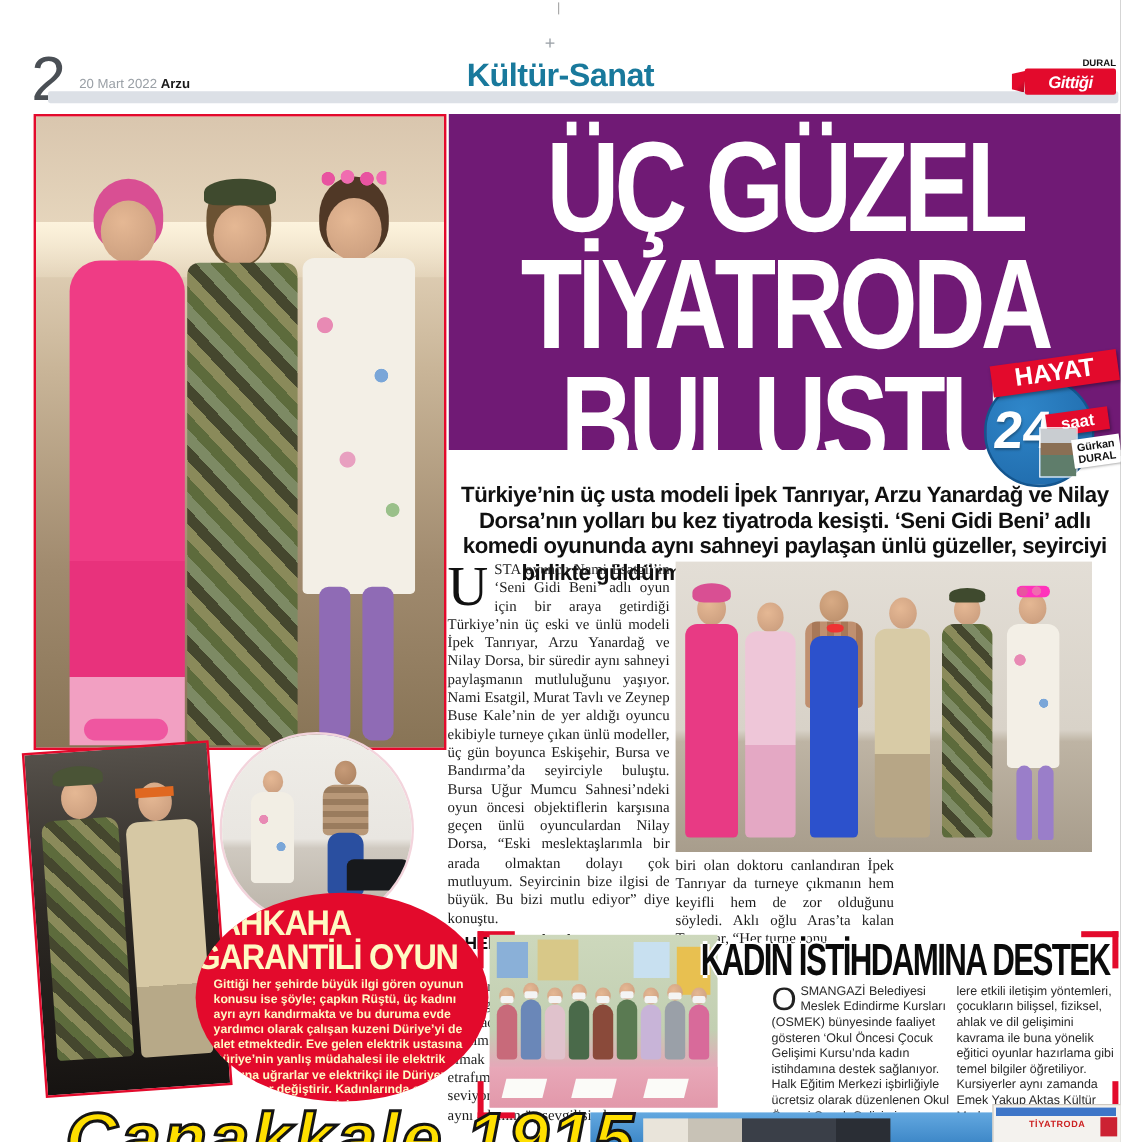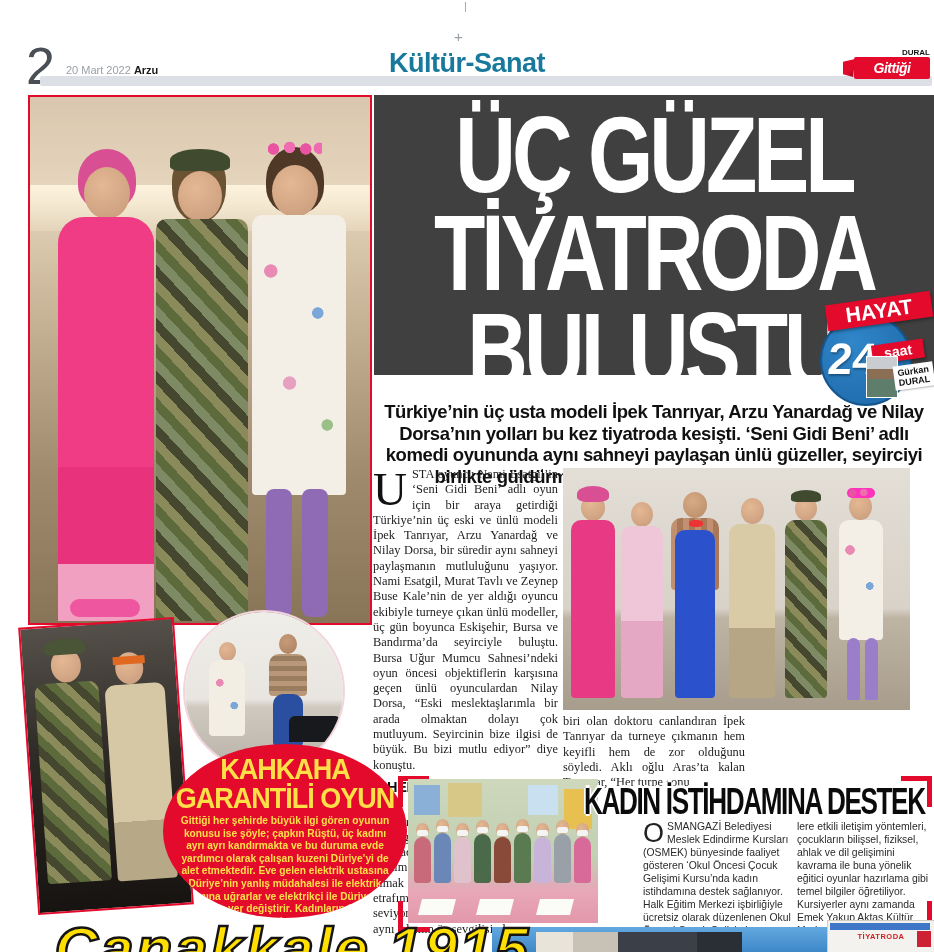--- a/index.html
+++ b/index.html
@@ -26,21 +26,21 @@
 
   
   .photo1{left:28px;top:95px;width:340px;height:526px;border:2px solid #e30a2c;
           background:linear-gradient(180deg,#d9c6ae 0%,#e6d6bd 18%,#c9b598 40%,#a08a6e 72%,#887456 100%);}
   .mirrorband{position:absolute;left:0;top:88px;width:100%;height:46px;
               background:linear-gradient(180deg,rgba(255,246,224,.9),rgba(255,246,224,.2));}
   .head{position:absolute;border-radius:50%;background:radial-gradient(circle at 40% 35%,#e5b894,#c6997a);}
   .hair{position:absolute;border-radius:50% 50% 40% 40%;background:#4a3524;}
 
   
-  .redbox{left:374px;top:95px;width:560px;height:280px;background:#404040;overflow:visible;}
+  .redbox{left:374px;top:95px;width:560px;height:280px;background:#701a75;overflow:visible;}
   .hl{width:560px;text-align:center;color:#fff;font-weight:bold;font-size:84px;line-height:77px;
       letter-spacing:-4px;transform:scaleY(1.27);transform-origin:50% 0;margin-top:12px;}
   .hl div{white-space:nowrap;}
 
   
   .badge{left:806px;top:296px;width:128px;height:108px;z-index:6;}
   .bcircle{position:absolute;left:14px;top:18px;width:88px;height:88px;border-radius:50%;
            background:radial-gradient(circle at 35% 30%,#2f86c9,#1d66a6);border:2px solid #14568f;}
   .b24{position:absolute;left:22px;top:38px;color:#fff;font-weight:bold;font-size:44px;
        transform:skewX(-5deg);text-shadow:1px 2px 2px rgba(0,0,0,.3);}
@@ -72,21 +72,21 @@
 
   
   .photo3{left:28px;top:622px;width:152px;height:284px;border:2px solid #e30a2c;transform:rotate(-4deg);
           transform-origin:50% 50%;background:linear-gradient(180deg,#55504a 0%,#2e2a25 45%,#161311 100%);z-index:3;}
   .photo4{left:185px;top:612px;width:158px;height:158px;border-radius:50%;overflow:hidden;z-index:2;
           background:linear-gradient(180deg,#efedE8 0%,#e9e6e1 55%,#cfc9c0 60%,#b9b2a7 100%);
           box-shadow:0 0 0 2px #f3d4dc;}
 
   
   .oval{left:163px;top:744px;width:244px;height:174px;border-radius:50%;background:#e30a2c;z-index:4;
-        color:#fde047;text-align:center;overflow:hidden;}
+        color:#fef9c3;overflow:hidden;}
   .ovaltitle{margin-top:11px;font-weight:bold;font-size:27px;line-height:26px;letter-spacing:-1px;
              transform:scaleY(1.1);transform-origin:50% 0;}
   .ovalbody{margin:8px auto 0;width:214px;font-weight:bold;font-size:10.2px;line-height:12.6px;}
 
   
   .bracket{position:absolute;width:26px;height:26px;z-index:1;}
   .b-tl{border-top:5px solid #e30a2c;border-left:5px solid #e30a2c;}
   .b-tr{border-top:5px solid #e30a2c;border-right:5px solid #e30a2c;}
   .b-bl{border-bottom:5px solid #e30a2c;border-left:5px solid #e30a2c;}
   .b-br{border-bottom:5px solid #e30a2c;border-right:5px solid #e30a2c;}

